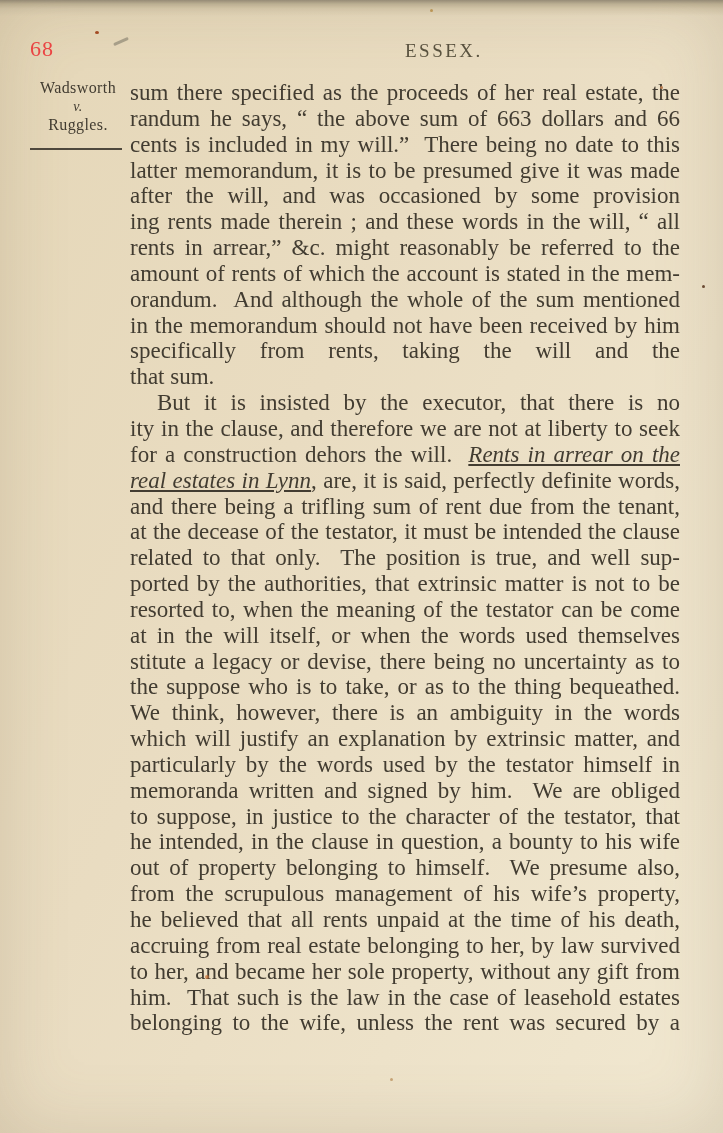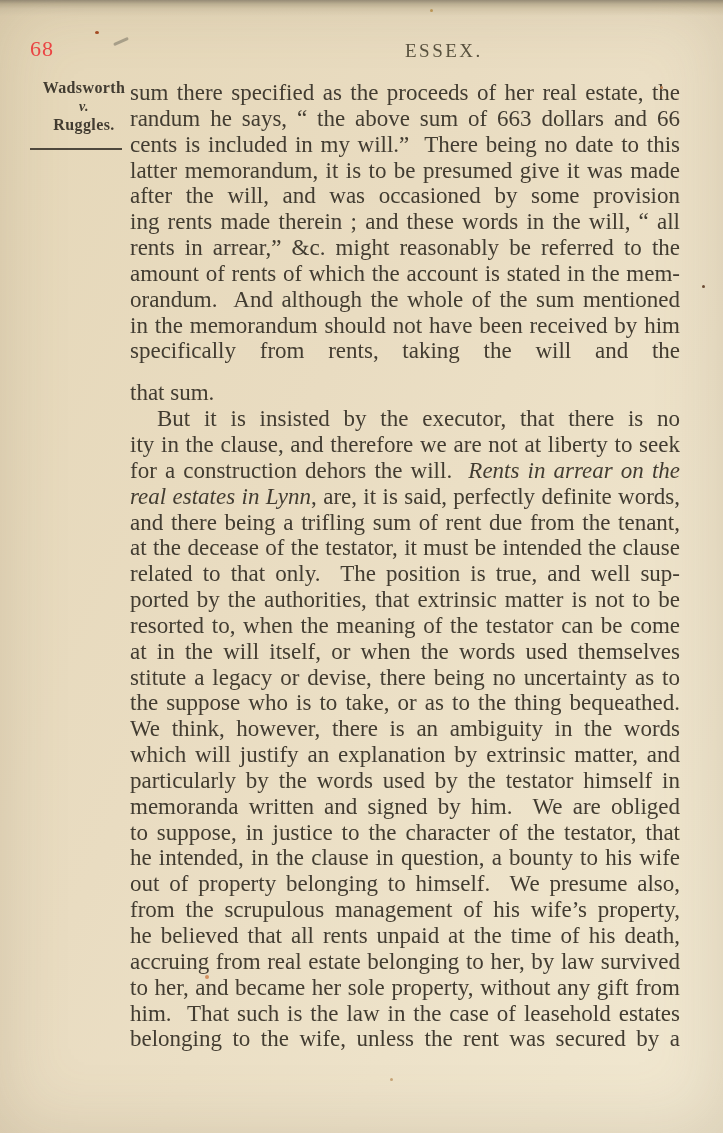--- a/index.html
+++ b/index.html
@@ -23,41 +23,40 @@
   }
   .pageno {
     position:absolute; left:30px; top:36px;
     font-size:22px; color:#ef4444; letter-spacing:1px;
   }
   .head {
     position:absolute; left:381px; top:40px;
     font-size:19px; letter-spacing:2.5px; color:var(--heading_ink);margin-left:24px;
   }
   .margin-note {
-    position:absolute; left:34px; top:78px; width:100px;
+    position:absolute; left:28px; top:78px; width:100px;
     text-align:center; color:var(--ink); font-size:16px; line-height:20px;
     letter-spacing:.4px;
-    font-weight:bold;
   }
   .mn-v { font-style:italic; font-size:14px; line-height:17px; }
   .mn-rule {
     position:absolute; left:30px; top:148px; width:92px; height:2px;
     background:var(--rule);
   }
   .body-col {
     position:absolute; left:130px; top:80px; width:550px;
     font-size:23px; line-height:25.85px; color:var(--ink);
   }
   .line {
     text-align:justify; text-align-last:justify;
     height:25.85px; overflow:hidden; white-space:normal;
   }
-  .line.left { text-align-last:left;margin-top:16px; }
+  .line.left { text-align-last:left; }
   .line.indent { text-indent:27px; }
-  .it { font-style:italic; }
+  .it { font-style:italic;text-decoration:underline; }
   .speck { position:absolute; border-radius:50%; pointer-events:none; }
   .smudge {
     position:absolute; left:113px; top:40px; width:16px; height:3px;
     background:#9a9280; transform:rotate(-24deg); border-radius:2px;
     pointer-events:none; opacity:.8;
   }
 </style>
 </head>
 <body>
 

